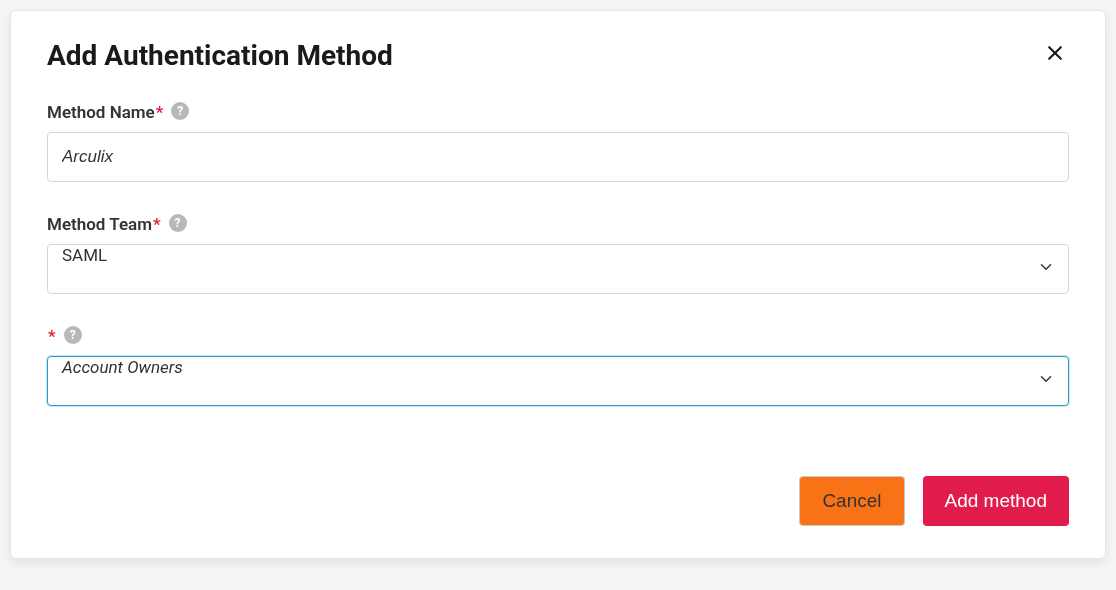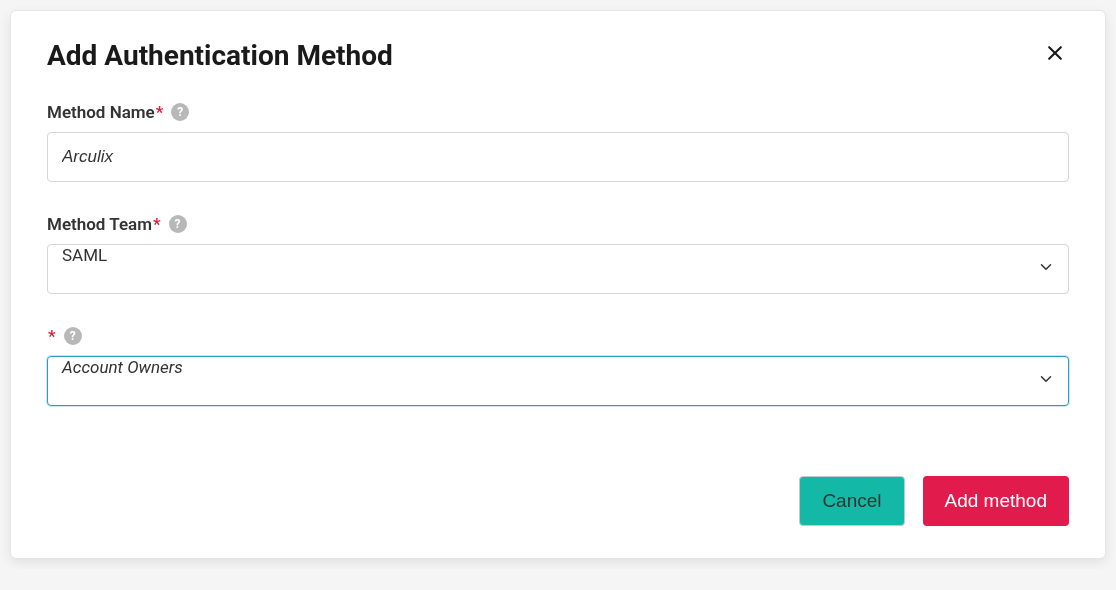--- a/index.html
+++ b/index.html
@@ -44,21 +44,21 @@
     }
     .close-btn svg {
       width: 20px;
       height: 20px;
     }
     .form-group {
       margin-bottom: 32px;
     }
     .form-label {
       display: flex;
-      align-items: center;
+      align-items: flex-start;
       font-size: 17px;
       font-weight: 600;
       color: #333333;
       margin-bottom: 10px;
     }
     .required-asterisk {
       color: #e21b3c;
       margin-left: 1px;
     }
     .help-icon {
@@ -132,21 +132,21 @@
     .btn {
       height: 50px;
       padding: 0 22px;
       font-size: 19px;
       font-weight: 500;
       border-radius: 4px;
       cursor: pointer;
       border: none;
     }
     .btn-secondary {
-      background: #14b8a6;
+      background: #f97316;
       color: #333333;
       border: 1px solid #c8c8c8;
     }
     .btn-primary {
       background: #e21b4d;
       color: #ffffff;
     }
   </style>
 </head>
 <body>

